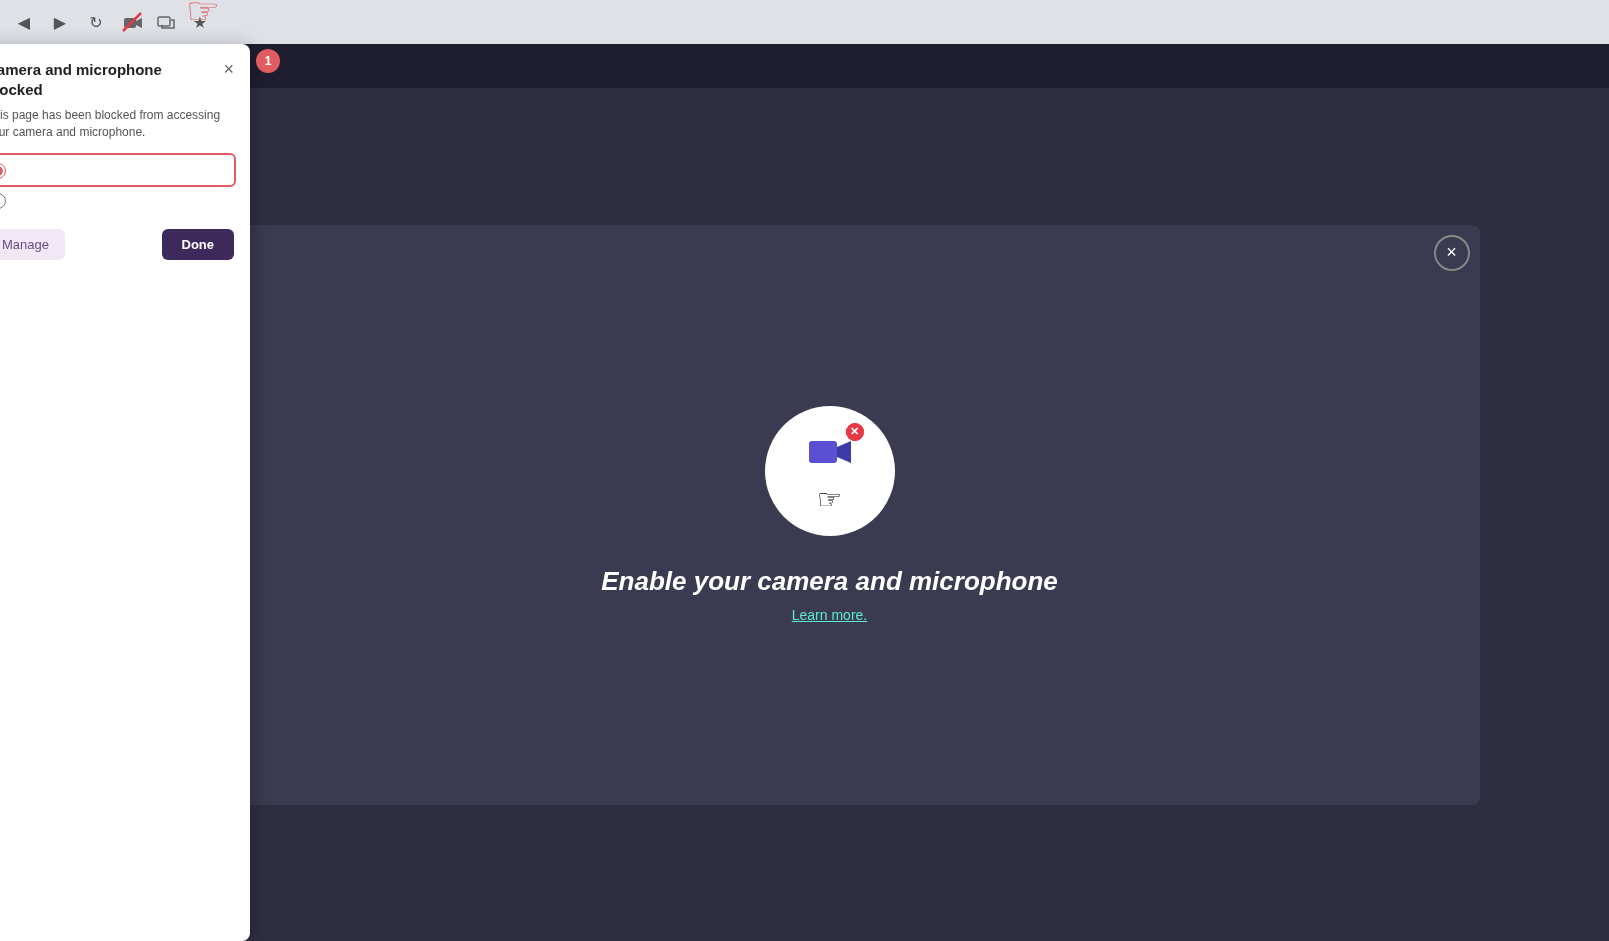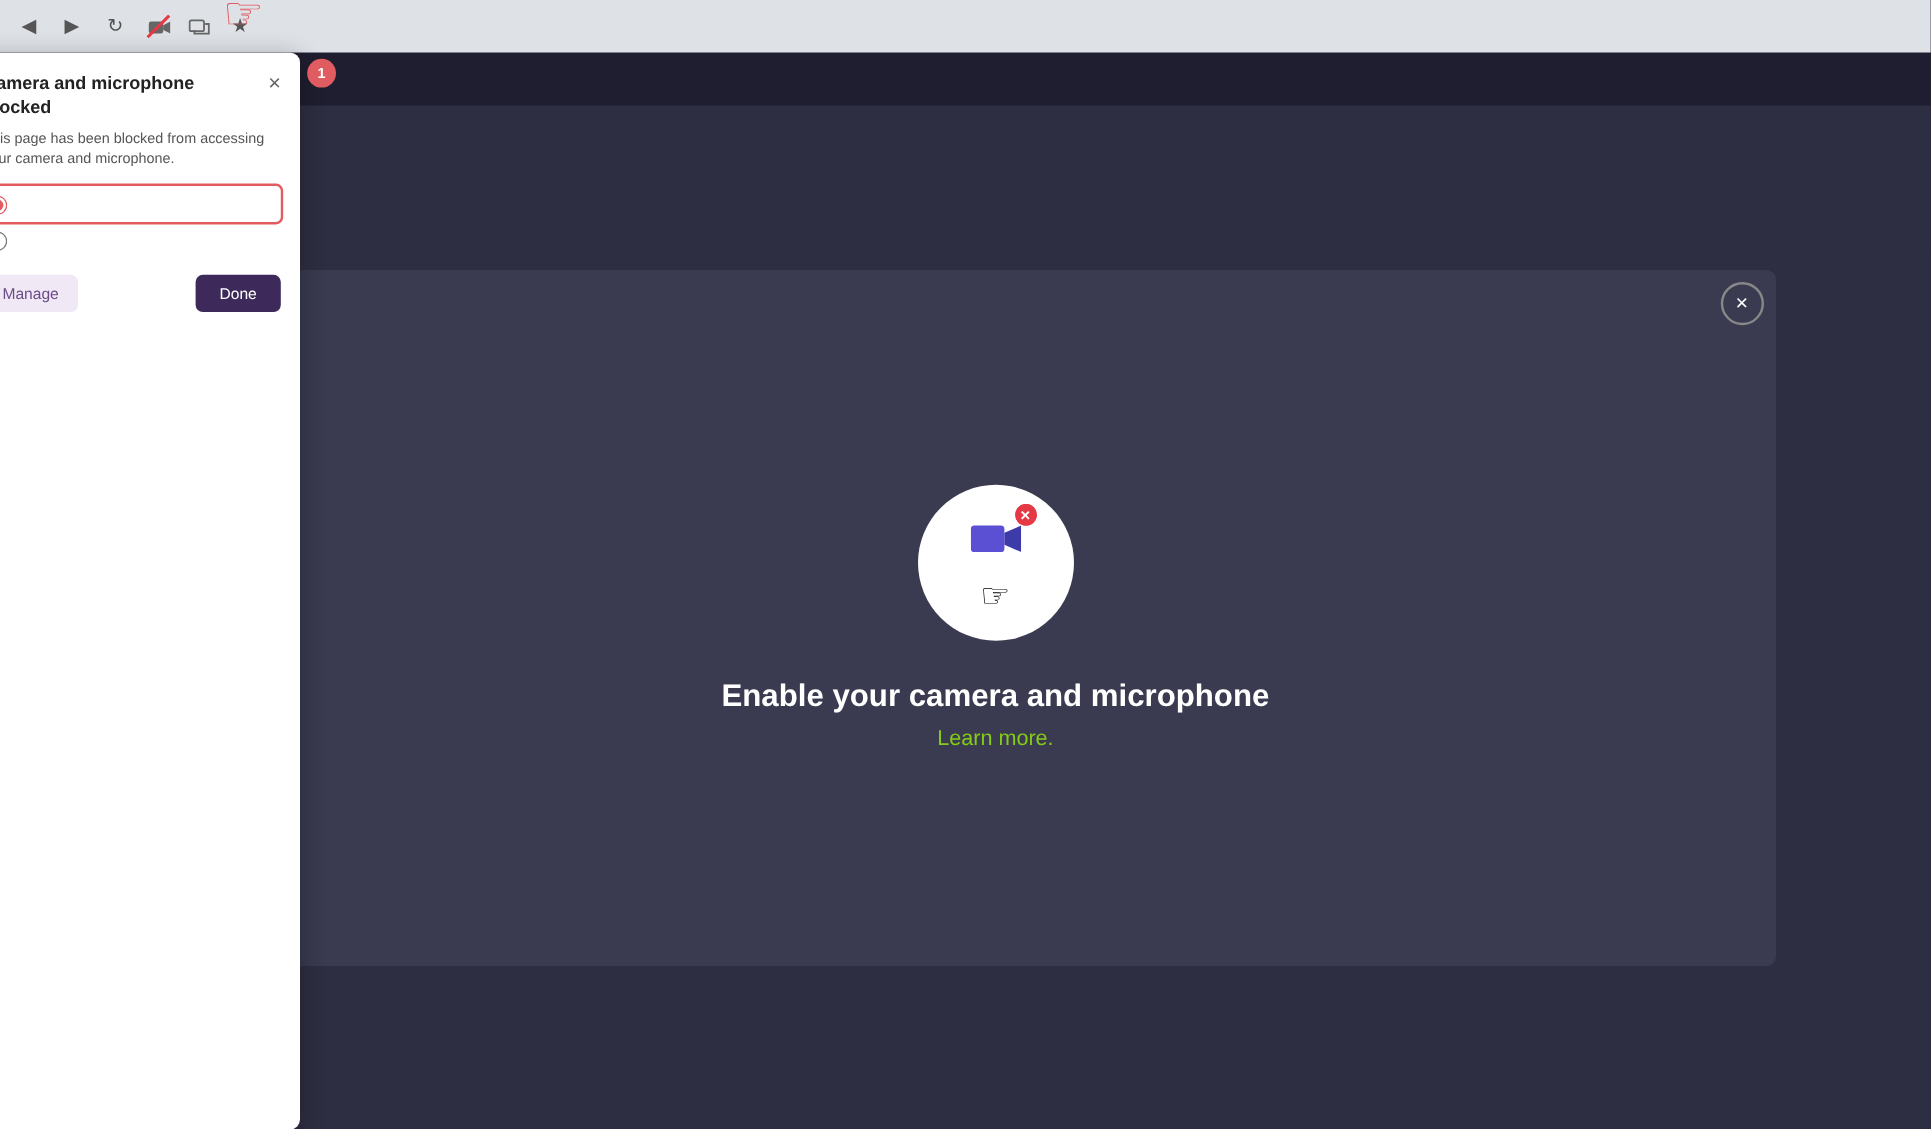--- a/index.html
+++ b/index.html
@@ -200,25 +200,27 @@
     .cursor-hand {
       font-size: 28px;
       margin-top: 6px;
     }
 
     .enable-title {
       color: white;
       font-size: 26px;
       font-weight: 600;
       margin-bottom: 10px;
+      font-style: italic;
     }
 
     .learn-more-link {
-      color: #84cc16;
-      font-size: 18px;
+      color: #5eead4;
+      font-size: 14px;
+      text-decoration: underline;
       cursor: pointer;
     }
 
     
     .panel-close-btn {
       position: absolute;
       top: 10px;
       right: 10px;
       width: 36px;
       height: 36px;
@@ -326,21 +328,21 @@
     }
 
     .done-btn {
       background: #3d2a5a;
       border: none;
       border-radius: 6px;
       padding: 8px 20px;
       font-size: 13px;
       color: white;
       cursor: pointer;
-      font-weight: 400;
+      font-weight: 700;
       text-align: right;
     }
 
     .annotation-number {
       position: absolute;
       width: 24px;
       height: 24px;
       background: #e05c60;
       border-radius: 50%;
       color: white;

